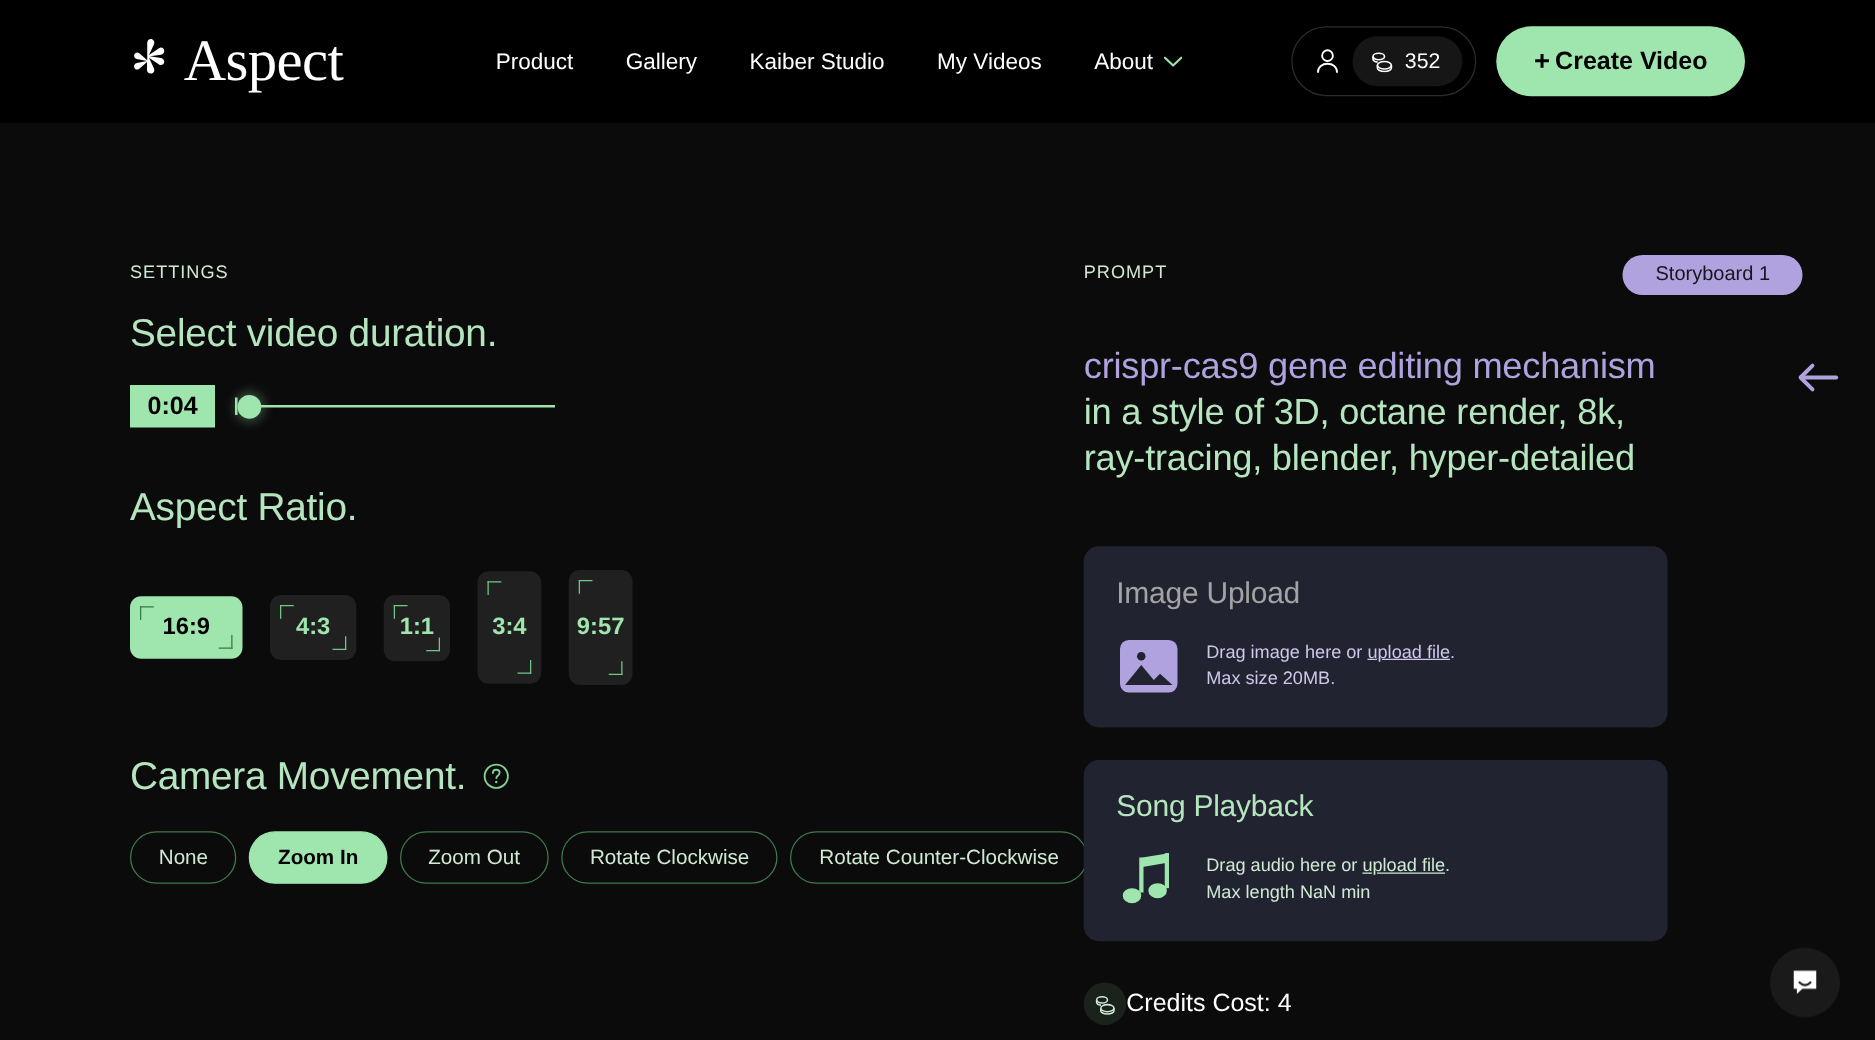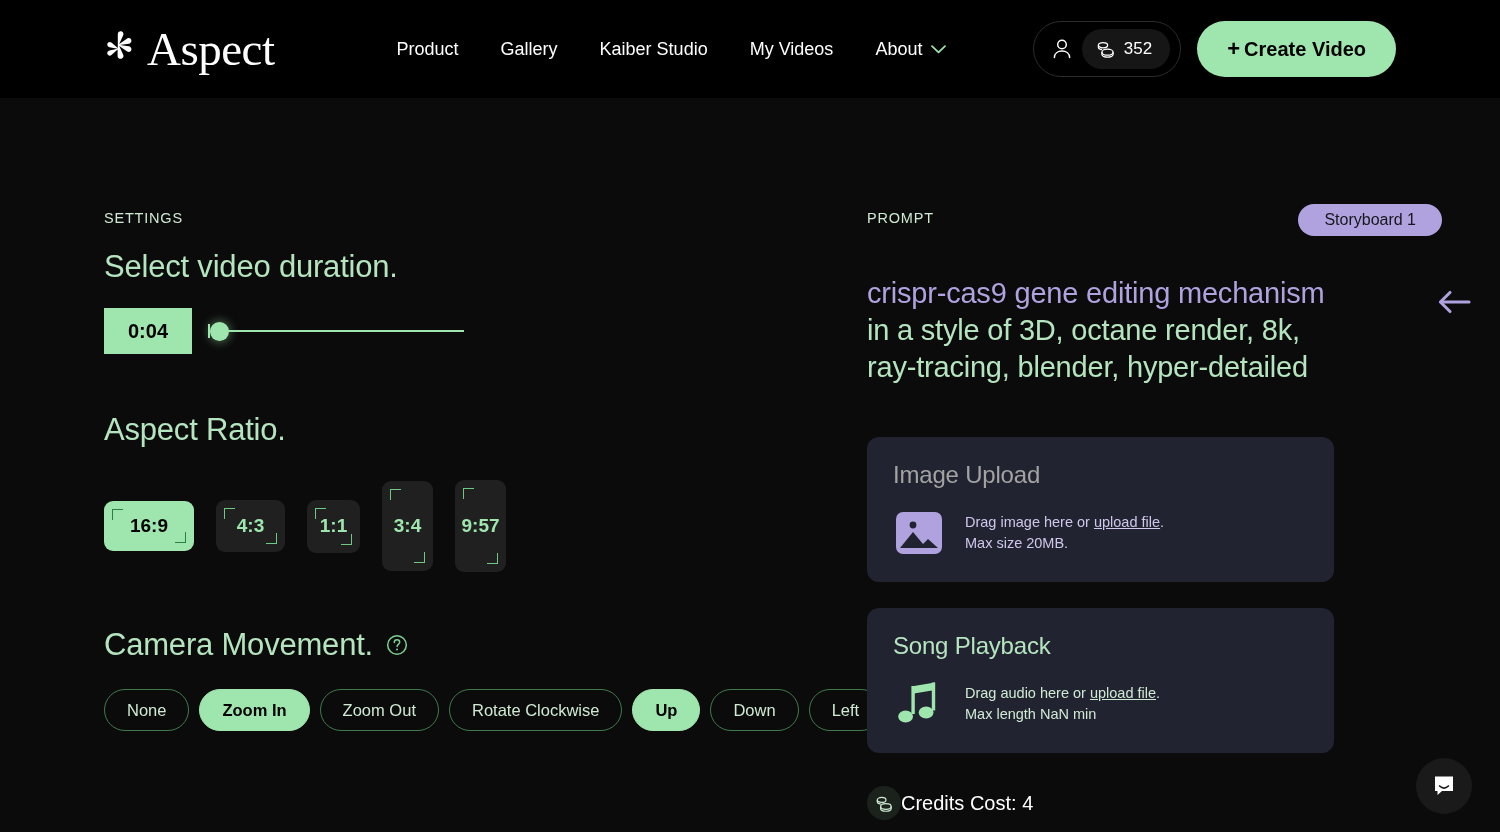--- a/index.html
+++ b/index.html
@@ -138,23 +138,23 @@
     display: flex;
     align-items: center;
     margin-top: 23px;
     gap: 16px;
   }
   .duration-badge {
     background: #9fe6ae;
     color: #000000;
     font-size: 20px;
     font-weight: bold;
-    padding: 7px 24px;
+    padding: 7px 14px;
     line-height: 1;
-    height: 46px;
+    height: 34px;
     display: flex;
     align-items: center;
   }
   .slider {
     position: relative;
     width: 256px;
     height: 22px;
     display: flex;
     align-items: center;
     cursor: pointer;
@@ -174,21 +174,21 @@
   .slider-thumb {
     position: absolute;
     left: 2px;
     width: 19px; height: 19px;
     border-radius: 50%;
     background: #9fe6ae;
     box-shadow: 0 0 9px 2px rgba(159,230,174,0.35);
   }
 
   
-  .aspect-wrap { margin-top: 58px; text-align: center; }
+  .aspect-wrap { margin-top: 46px; text-align: center; }
   .aspect-row {
     display: flex;
     align-items: center;
     gap: 22px;
     margin-top: 30px;
     height: 96px;
   }
   .aspect-btn {
     position: relative;
     background: #202020;
@@ -469,20 +469,21 @@
       <div class="pill-rows">
 
         <div class="pill-row">
           <button class="pill">None</button>
           <button class="pill selected">Zoom In</button>
           <button class="pill">Zoom Out</button>
           <button class="pill">Rotate Clockwise</button>
         </div>
 
         <div class="pill-row">
+          <button class="pill">Rotate Counter-Clockwise</button>
           <button class="pill selected">Up</button>
           <button class="pill">Down</button>
           <button class="pill">Left</button>
         </div>
 
         <div class="pill-row">
           <button class="pill">Right</button>
         </div>
 
       </div>

